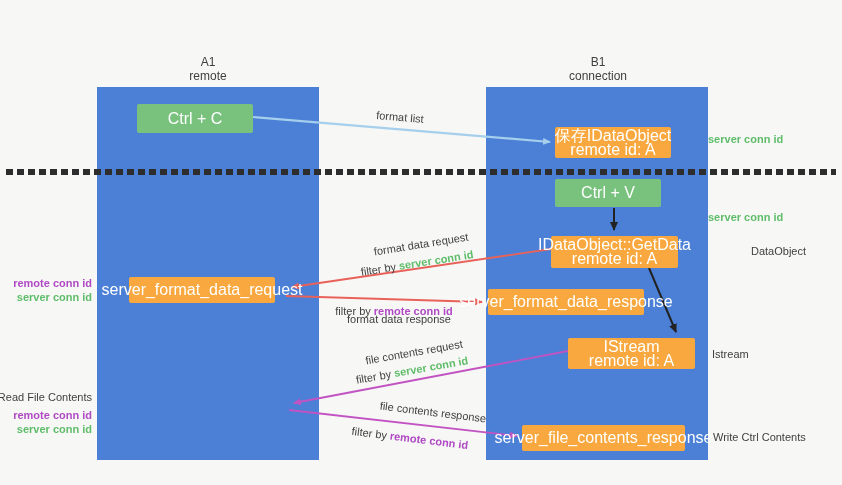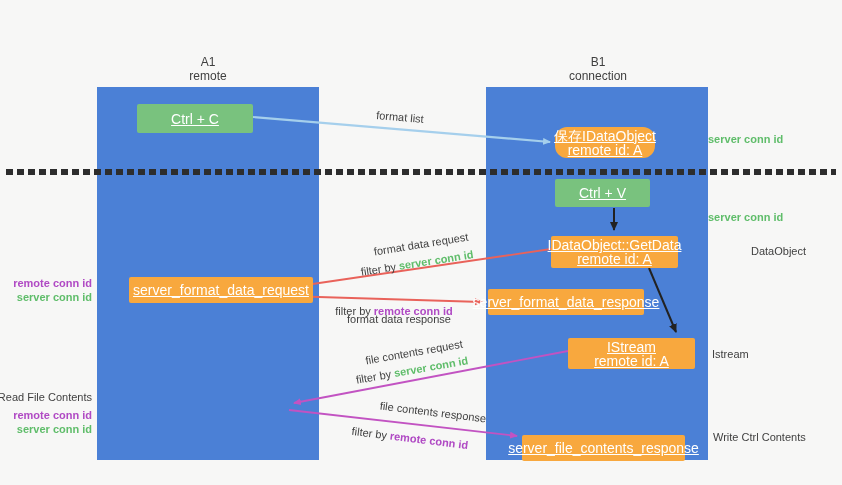--- a/index.html
+++ b/index.html
@@ -27,22 +27,22 @@
     background:#4b80d6;
   }
   .divider{
     position:absolute;left:6px;top:169px;width:830px;height:6px;
     background:repeating-linear-gradient(90deg,#2d2d2d 0 7px,transparent 7px 11px);
     z-index:5;
   }
   .box{
     position:absolute;display:flex;flex-direction:column;
     align-items:center;justify-content:center;
-    color:#fff;font-size:14px;line-height:14px;text-align:center;
-    border-radius:2px;z-index:4;white-space:nowrap;text-decoration:underline;
+    color:#fff;font-size:16px;line-height:14px;text-align:center;
+    border-radius:2px;z-index:4;white-space:nowrap;
   }
   .green-box{background:#79c27e;}
   .orange-box{background:#f8a83e;}
   .arrow-label{
     position:absolute;font-size:11px;color:#3f3f3f;
     white-space:nowrap;z-index:6;transform:translate(-50%,-50%);
   }
   .side-label{
     position:absolute;font-size:11px;color:#3f3f3f;
     white-space:nowrap;z-index:6;
@@ -93,49 +93,49 @@
     <line x1="286" y1="296" x2="482" y2="302" stroke="#e9625a" stroke-width="1.8" marker-end="url(#m-red)"></line>
     <line x1="649" y1="268" x2="676" y2="332" stroke="#222222" stroke-width="2" marker-end="url(#m-black)"></line>
     <line x1="568" y1="351" x2="294" y2="403" stroke="#c253c2" stroke-width="1.8" marker-end="url(#m-magenta)"></line>
     <line x1="289" y1="410" x2="517" y2="436" stroke="#c253c2" stroke-width="1.8" marker-end="url(#m-magenta)"></line>
   </svg>
 
   <div class="box green-box" style="left:137px;top:104px;width:116px;height:29px;">
     <span>Ctrl + C</span>
   </div>
 
-  <div class="box orange-box" style="left:555px;top:127px;width:100px;height:31px;border-radius:12px;">
+  <div class="box orange-box" style="left:555px;top:127px;width:116px;height:31px;">
     <span>保存IDataObject</span>
     <span>remote id: A</span>
   </div>
 
-  <div class="box green-box" style="left:555px;top:179px;width:95px;height:28px;">
+  <div class="box green-box" style="left:555px;top:179px;width:106px;height:28px;">
     <span>Ctrl + V</span>
   </div>
 
   <div class="box orange-box" style="left:551px;top:236px;width:127px;height:32px;">
     <span>IDataObject::GetData</span>
     <span>remote id: A</span>
   </div>
 
-  <div class="box orange-box" style="left:129px;top:277px;width:184px;height:26px;">
+  <div class="box orange-box" style="left:129px;top:277px;width:146px;height:26px;">
     <span>server_format_data_request</span>
   </div>
 
   <div class="box orange-box" style="left:488px;top:289px;width:156px;height:26px;">
     <span>server_format_data_response</span>
   </div>
 
   <div class="box orange-box" style="left:568px;top:338px;width:127px;height:31px;">
     <span>IStream</span>
     <span>remote id: A</span>
   </div>
 
 
-  <div class="box orange-box" style="left:522px;top:435px;width:163px;height:26px;">
+  <div class="box orange-box" style="left:522px;top:425px;width:163px;height:26px;">
     <span>server_file_contents_response</span>
   </div>
 
   <div class="arrow-label" style="left:400px;top:117px;transform:translate(-50%,-50%) rotate(5deg);">format list</div>
 
   <div class="arrow-label" style="left:421px;top:244px;transform:translate(-50%,-50%) rotate(-9deg);">format data request</div>
   <div class="arrow-label" style="left:417px;top:263px;transform:translate(-50%,-50%) rotate(-9deg);">
     <span>filter by</span>
     <span class="green-text">server conn id</span>
   </div>

